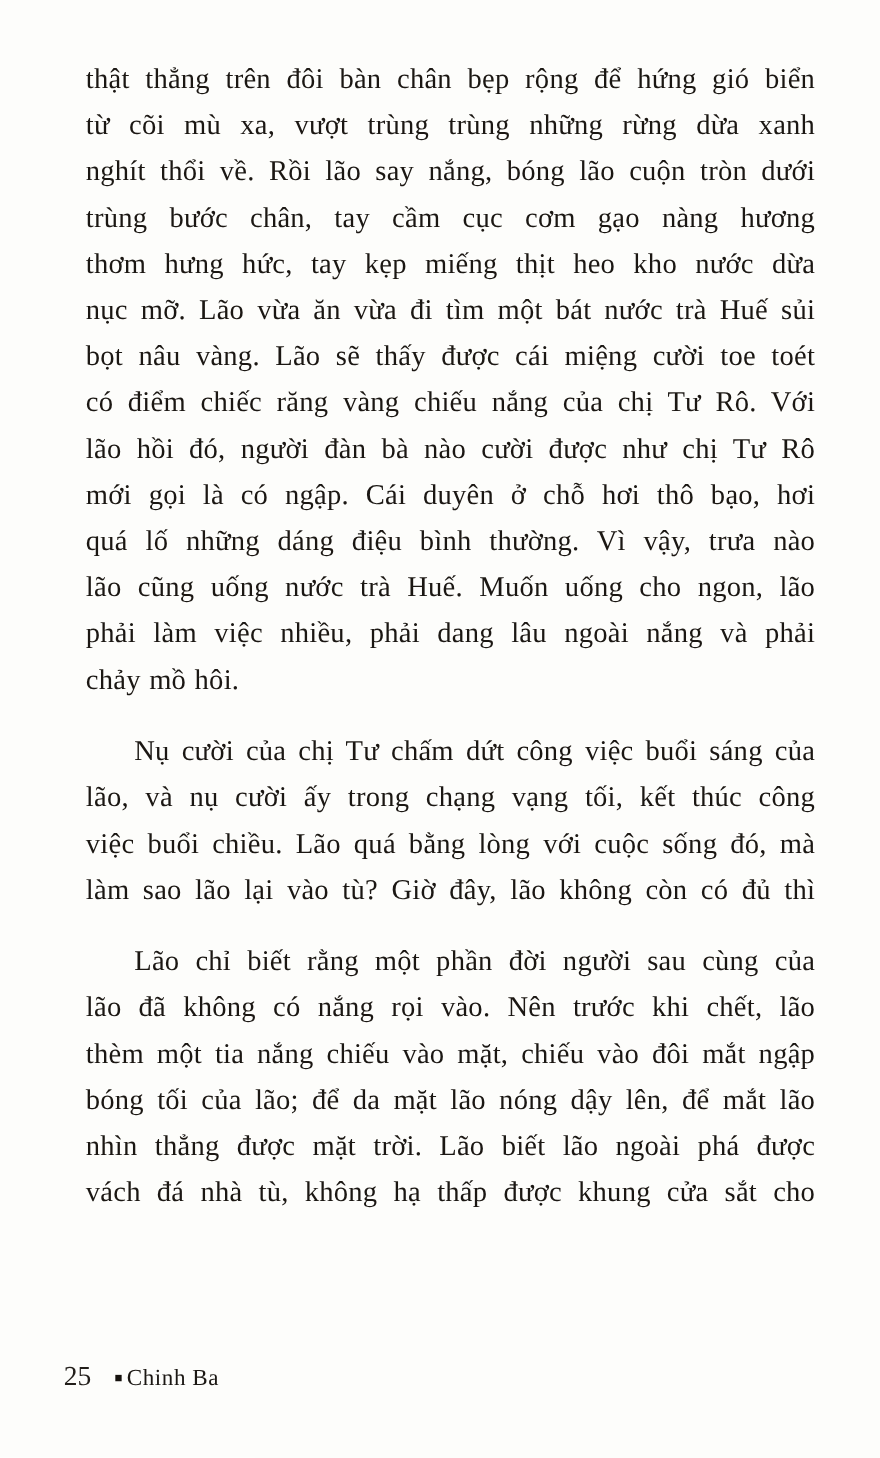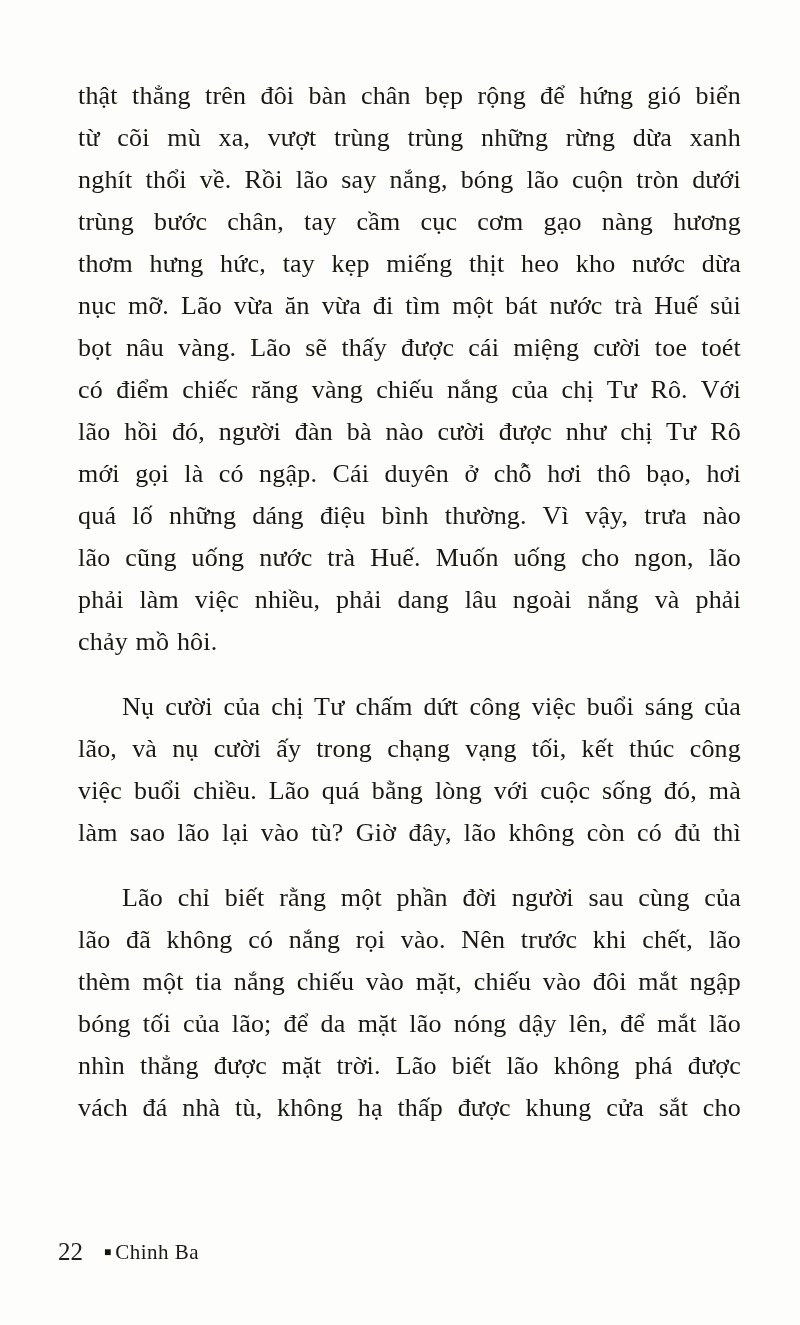--- a/index.html
+++ b/index.html
@@ -14,21 +14,20 @@
     background-color: #fdfdfb;
     overflow: hidden;
     font-family: "Liberation Serif", "DejaVu Serif", serif;
     color: #1b1713;
   }
   #text-block {
     position: absolute;
     top: 51px;
     left: 78px;
     width: 663px;
-    margin-top: 24px;
   }
   .para {
     margin: 0;
     padding: 0;
   }
   .para + .para {
     margin-top: 23px;
   }
   .line {
     font-size: 26px;
@@ -100,24 +99,24 @@
         <div class="line line-indent">Nụ cười của chị Tư chấm dứt công việc buổi sáng của</div>
         <div class="line">lão, và nụ cười ấy trong chạng vạng tối, kết thúc công</div>
         <div class="line">việc buổi chiều. Lão quá bằng lòng với cuộc sống đó, mà</div>
         <div class="line">làm sao lão lại vào tù? Giờ đây, lão không còn có đủ thì</div>
       </div>
     <div class="para">
         <div class="line line-indent">Lão chỉ biết rằng một phần đời người sau cùng của</div>
         <div class="line">lão đã không có nắng rọi vào. Nên trước khi chết, lão</div>
         <div class="line">thèm một tia nắng chiếu vào mặt, chiếu vào đôi mắt ngập</div>
         <div class="line">bóng tối của lão; để da mặt lão nóng dậy lên, để mắt lão</div>
-        <div class="line">nhìn thẳng được mặt trời. Lão biết lão không phá được</div>
+        <div class="line">nhìn thẳng được mặt trời. Lão biết lão ngoài phá được</div>
         <div class="line">vách đá nhà tù, không hạ thấp được khung cửa sắt cho</div>
       </div>
   </div>
 
   <div id="footer">
-    <span id="page-number">22</span>
+    <span id="page-number">25</span>
     <span id="square-bullet">■</span>
     <span id="running-title">Chinh Ba</span>
   </div>
 
 </div>
 
 </body></html>

